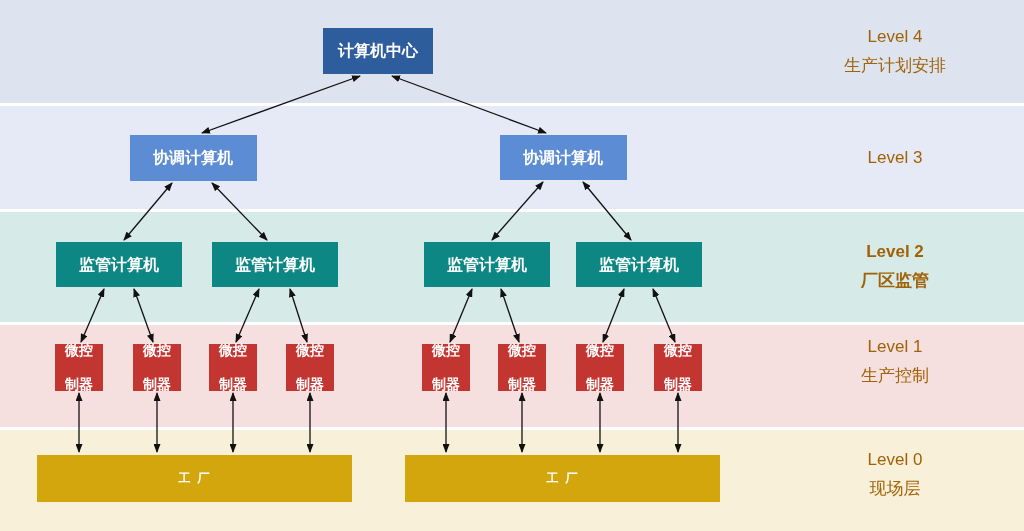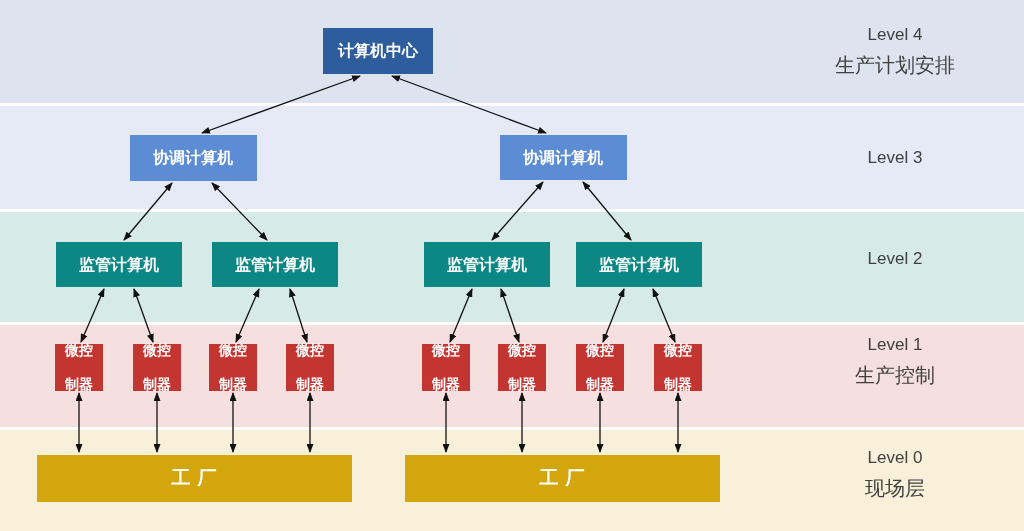--- a/index.html
+++ b/index.html
@@ -20,34 +20,34 @@
   #arrows{position:absolute;left:0;top:0;pointer-events:none;}
   #nodes{position:absolute;left:0;top:0;width:0;height:0;}
 
   .node{
     position:absolute;
     display:flex;align-items:center;justify-content:center;
     color:#ffffff;font-weight:bold;font-size:16px;
     text-align:left;box-sizing:border-box;line-height:1.2;
   }
   .node.microcontroller{font-size:14px;line-height:1.2;flex-direction:column;}
-  .node.factory{font-size:19px;letter-spacing:7px;padding-left:7px;}
+  .node.factory{font-size:12px;letter-spacing:7px;padding-left:7px;}
 
   .level-label{
     position:absolute;left:770px;width:250px;
     display:flex;flex-direction:column;align-items:center;justify-content:center;
-    gap:7px;color:#404040;
+    gap:7px;color:#a16207;
   }
   .label-0{top:0;height:103px;}
   .label-1{top:106px;height:103px;}
-  .label-2{top:216px;height:85px;}
+  .label-2{top:224px;height:85px;font-weight:bold;}
   .label-3{top:325px;height:74px;}
   .label-4{top:430px;height:90px;}
   .lvl-en{font-size:17px;}
-  .lvl-zh{font-size:20px;}
+  .lvl-zh{font-size:17px;}
 </style>
 </head>
 <body>
 
 <div class="stage">
 
   <div class="band band-0" style="background: rgb(221, 228, 239);"></div>
   <div class="band band-1" style="background: rgb(230, 234, 246);"></div>
   <div class="band band-2" style="background: rgb(214, 234, 231);"></div>
   <div class="band band-3" style="background: rgb(246, 223, 223);"></div>
@@ -140,20 +140,21 @@
 
   <div class="level-label label-0">
     <div class="lvl-en">Level 4</div>
     <div class="lvl-zh">生产计划安排</div>
   </div>
   <div class="level-label label-1">
     <div class="lvl-en">Level 3</div>
   </div>
   <div class="level-label label-2">
     <div class="lvl-en">Level 2</div>
+    <div class="lvl-zh">厂区监管</div>
   </div>
   <div class="level-label label-3">
     <div class="lvl-en">Level 1</div>
     <div class="lvl-zh">生产控制</div>
   </div>
   <div class="level-label label-4">
     <div class="lvl-en">Level 0</div>
     <div class="lvl-zh">现场层</div>
   </div>
 

